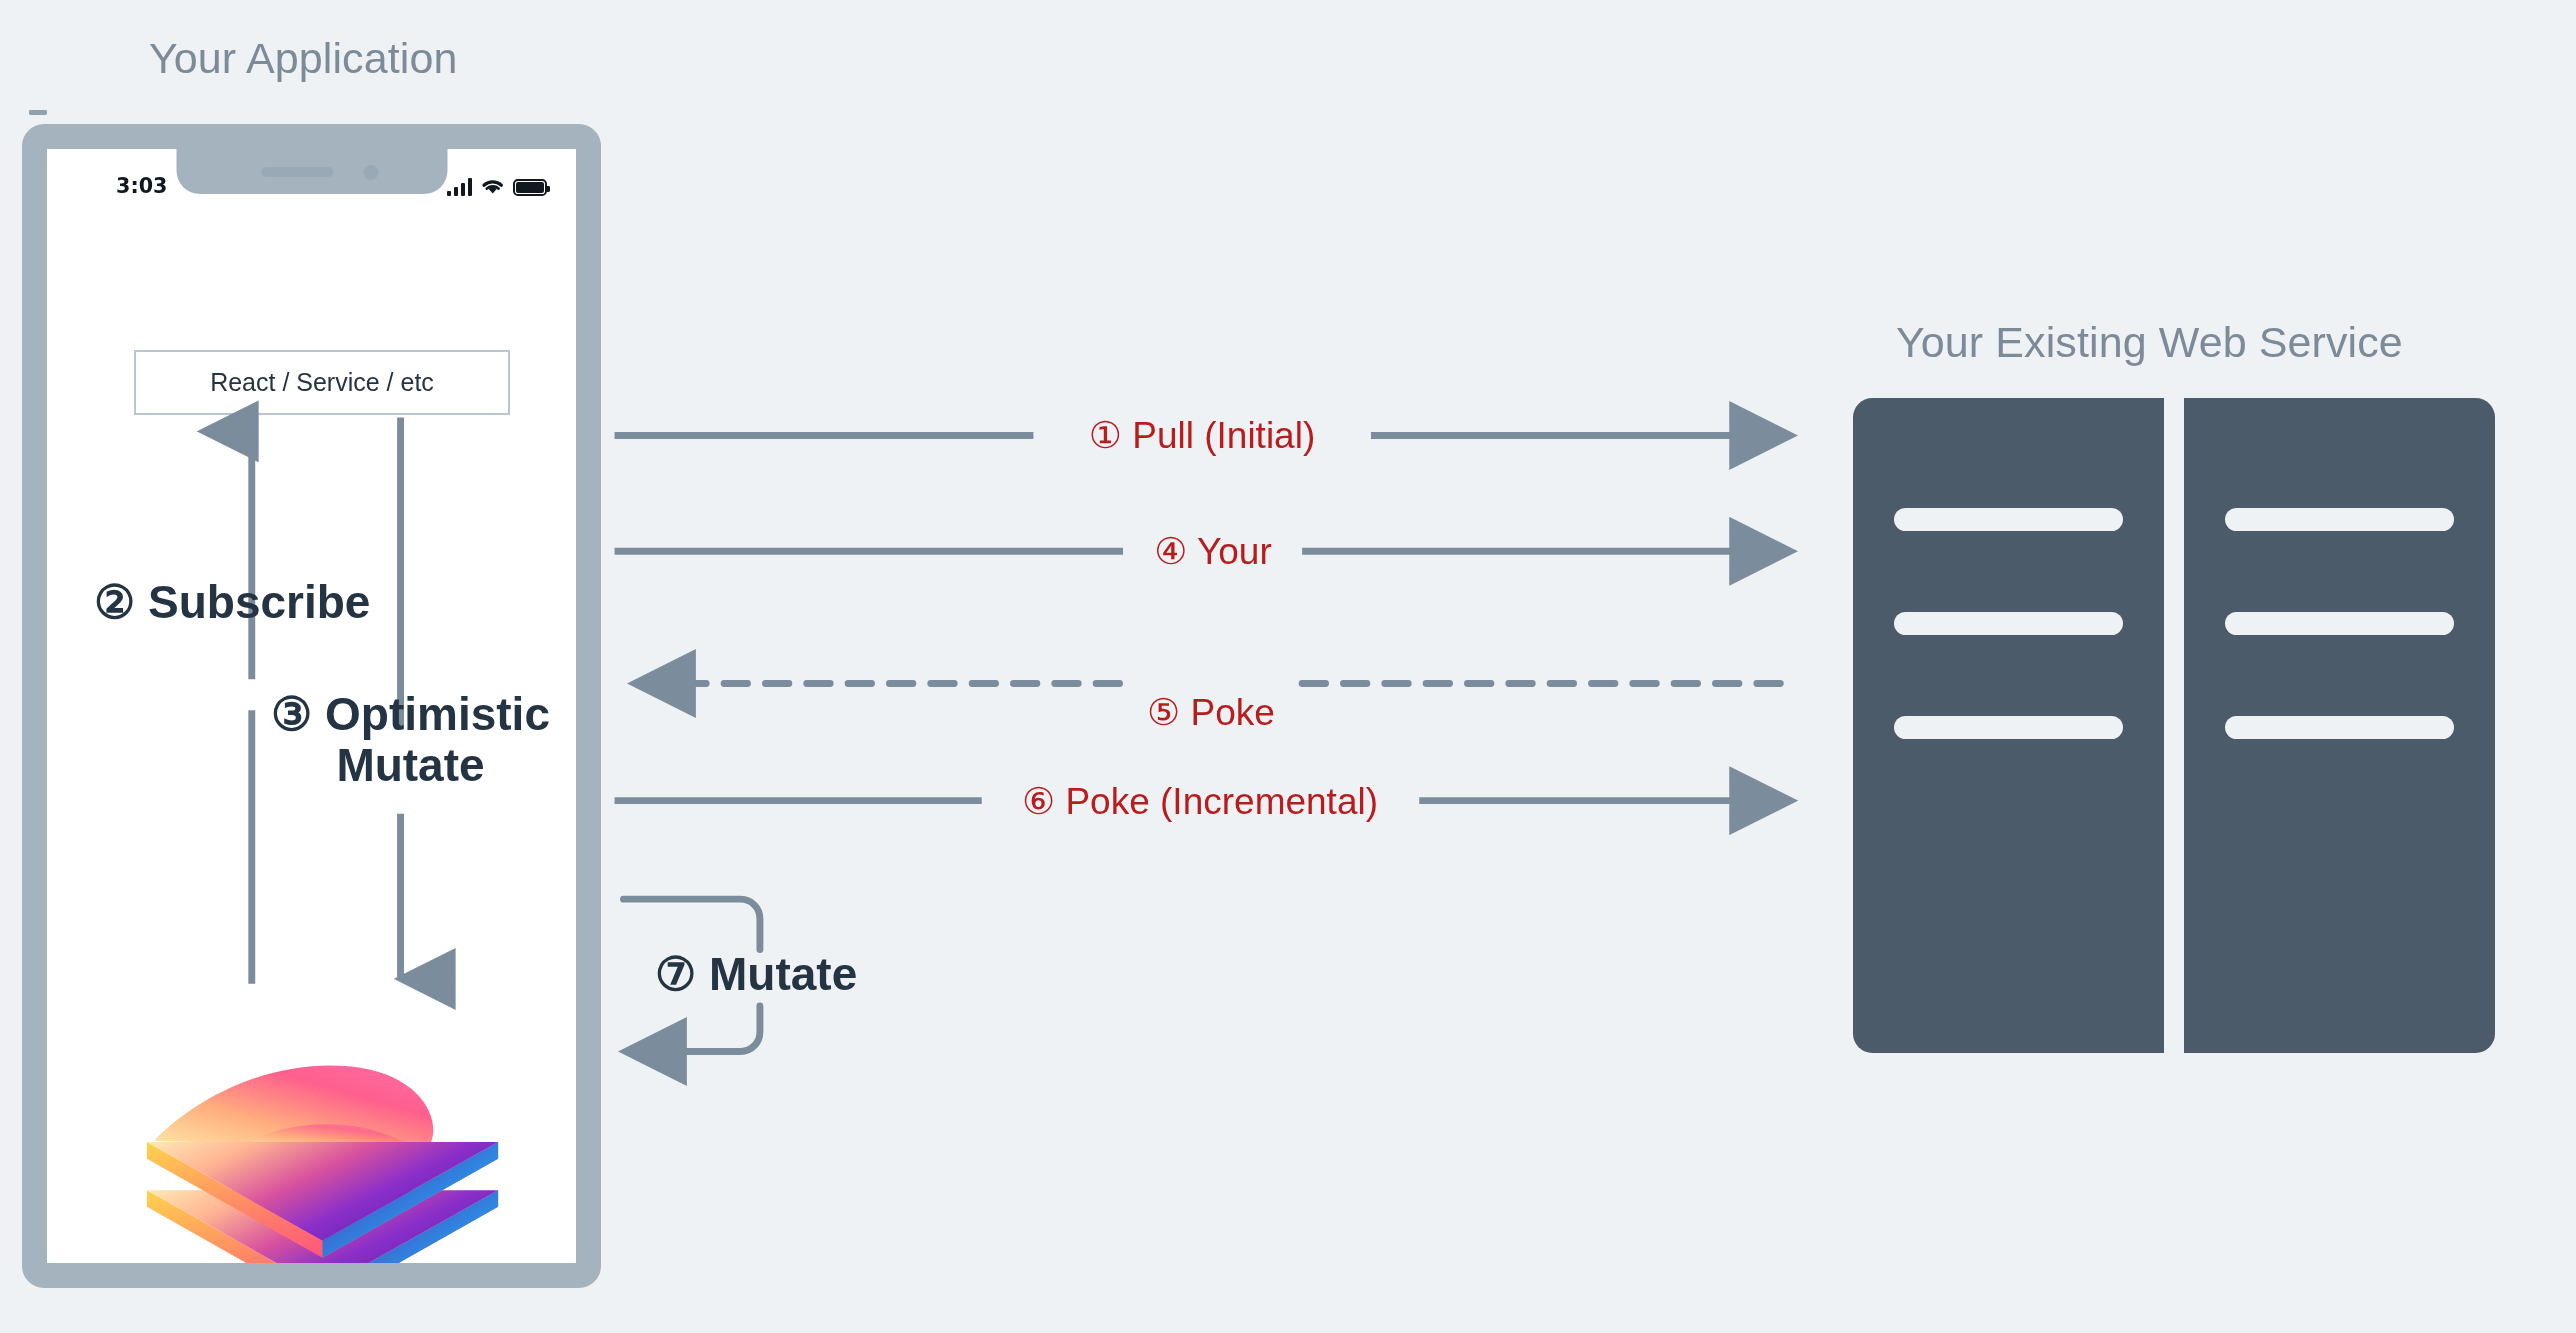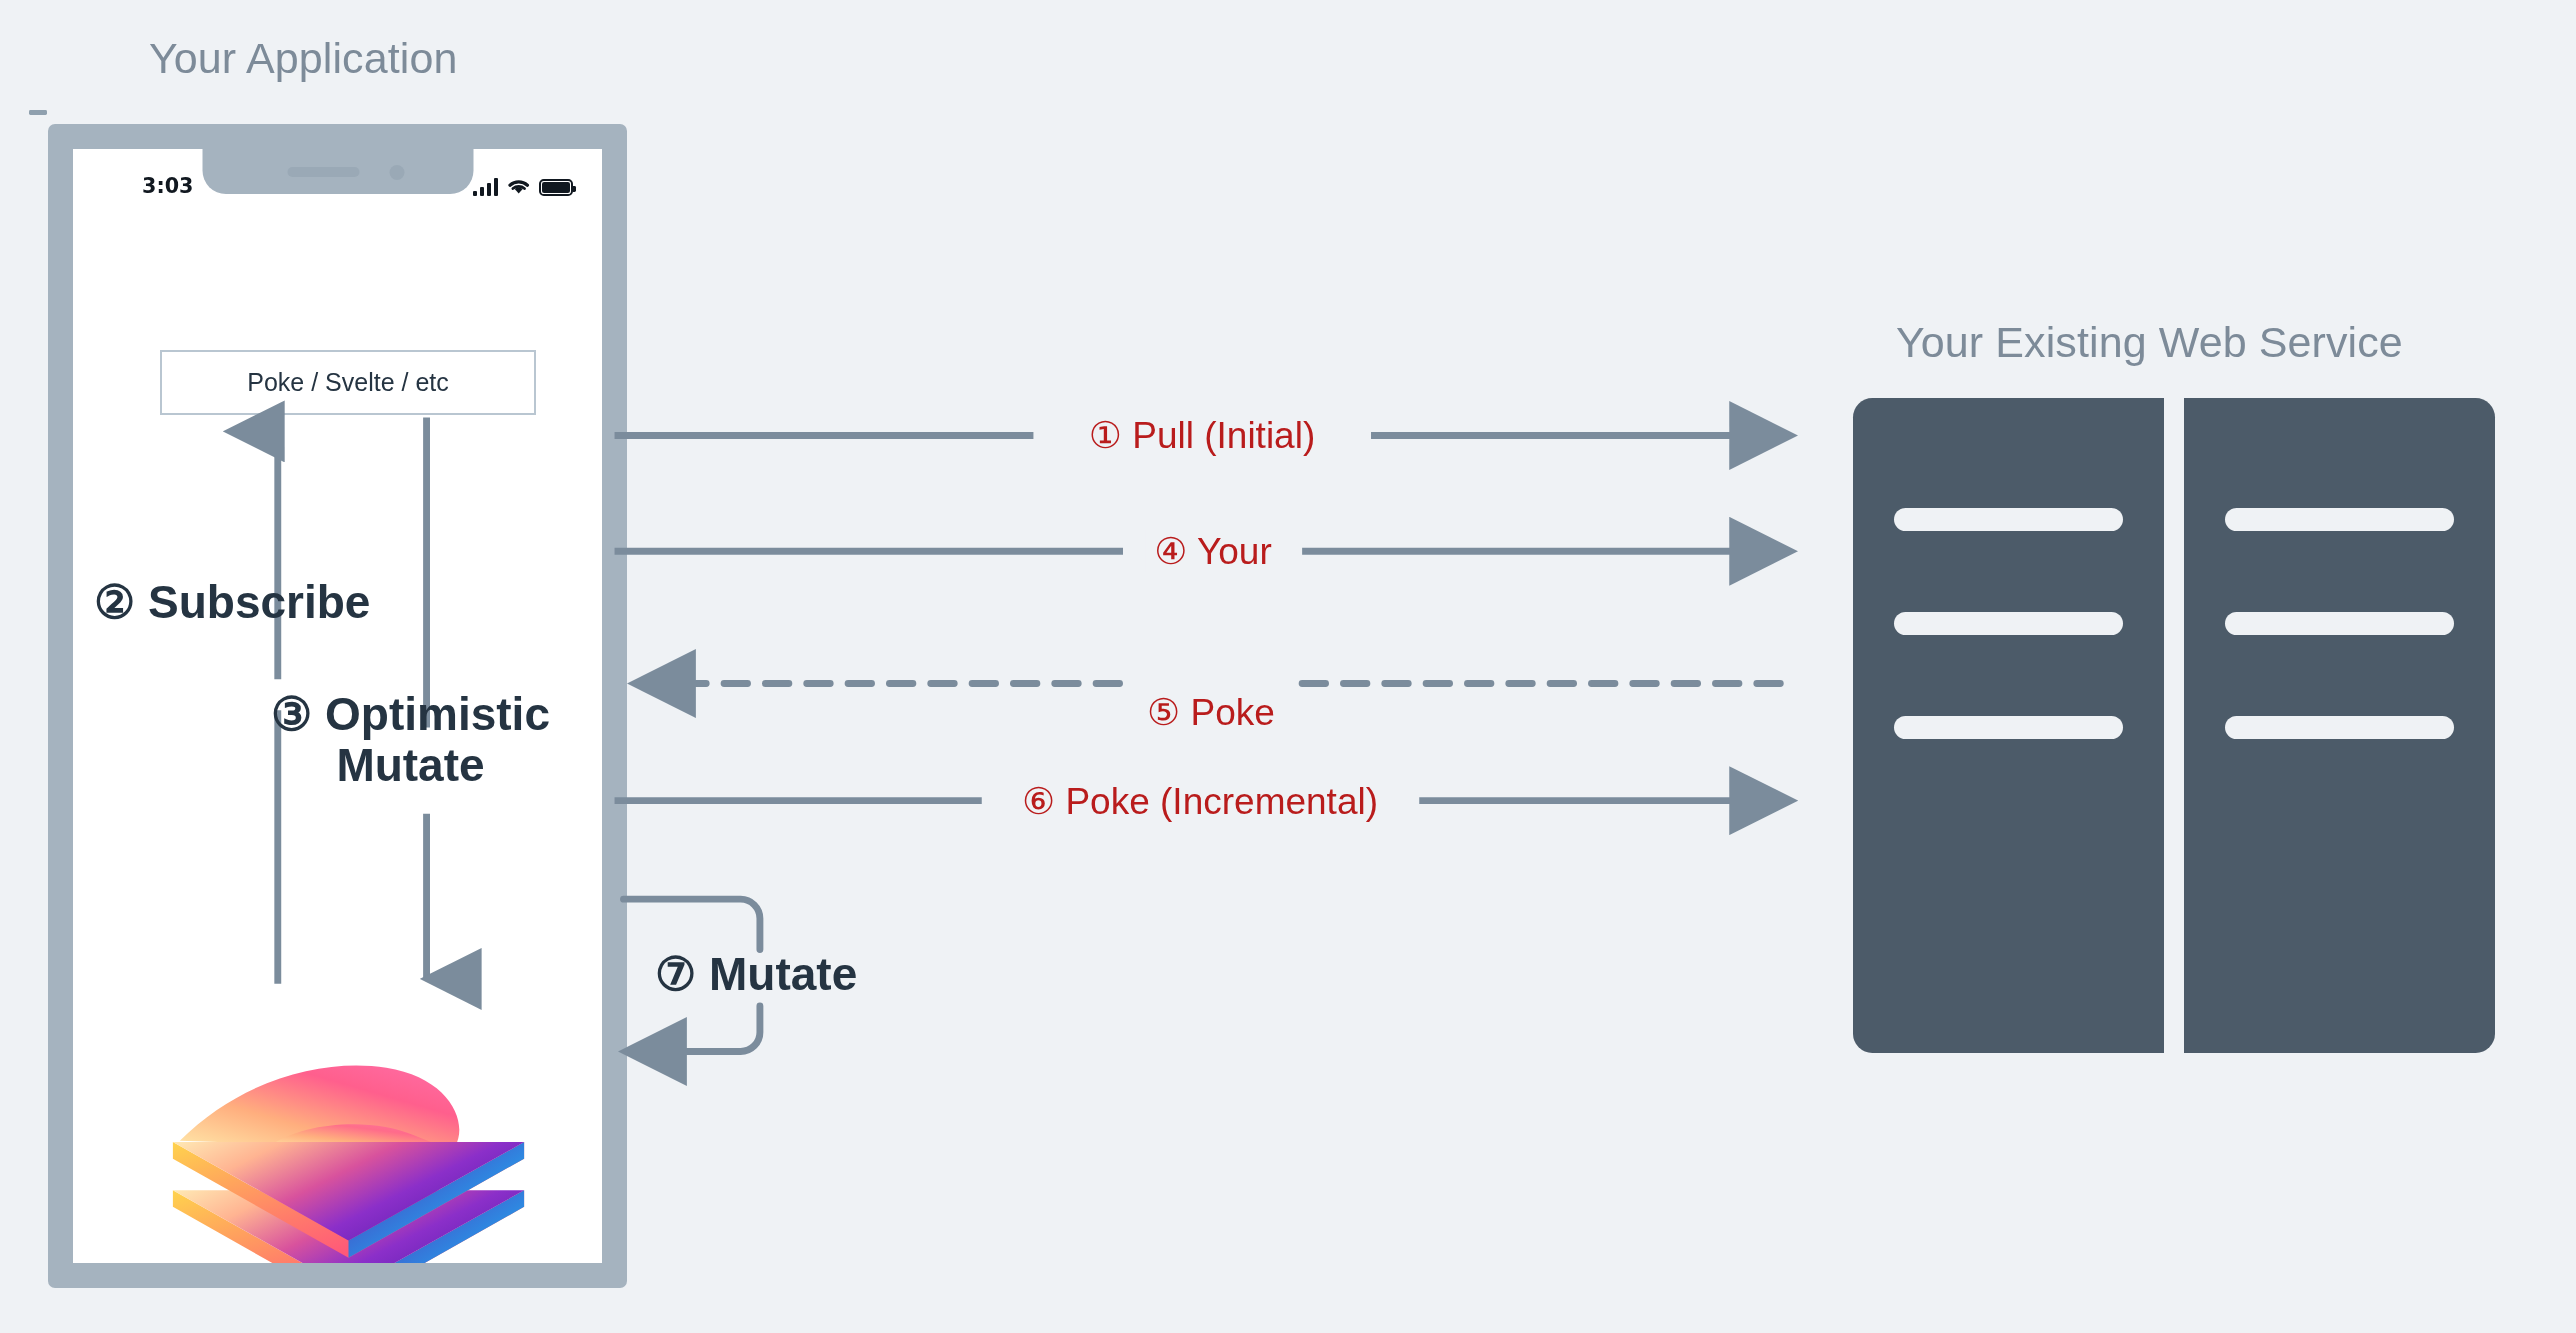--- a/index.html
+++ b/index.html
@@ -25,23 +25,23 @@
   #svc-title{left:1896px;top:318px;}
 
   
   .stray-dash{
     position:absolute;left:29px;top:110px;width:18px;height:4.8px;
     background:#8fa0ae;border-radius:1.4px;
   }
 
   
   .phone{
-    position:absolute;left:48px;top:124px;width:579px;height:1164px;
+    position:absolute;left:22px;top:124px;width:579px;height:1164px;
     border:25px solid #a5b3bf;
-    border-radius:7px;
+    border-radius:22px;
     background:#ffffff;
     box-sizing:border-box;
   }
   .phone-screen{position:absolute;inset:0;overflow:hidden;border-radius:43px;background:#fff;}
   .notch{
     position:absolute;left:50%;top:0;transform:translateX(-50%);
     width:271px;height:45px;background:#a5b3bf;
     border-bottom-left-radius:23.4px;border-bottom-right-radius:23.4px;
   }
   .notch-speaker{
@@ -153,21 +153,21 @@
               <span></span>
             </span>
         </div>
       </div>
 
       <div class="notch">
         <div class="notch-speaker"></div>
         <div class="notch-cam"></div>
       </div>
 
-      <div class="fw-box">Poke / Svelte / etc</div>
+      <div class="fw-box">React / Service / etc</div>
 
       <svg width="579" height="1164" style="position:absolute;inset:0;" viewBox="0 0 840 1690">
         <defs>
           <marker id="mUp" markerWidth="9" markerHeight="9" refX="4.5" refY="8" orient="auto">
             <path d="M0,9 L4.5,0 L9,9 Z" fill="#7b8c9c"></path>
           </marker>
           <marker id="mDown" markerWidth="9" markerHeight="9" refX="4.5" refY="8" orient="auto">
             <path d="M0,0 L9,0 L4.5,9 Z" fill="#7b8c9c"></path>
           </marker>
         </defs>

